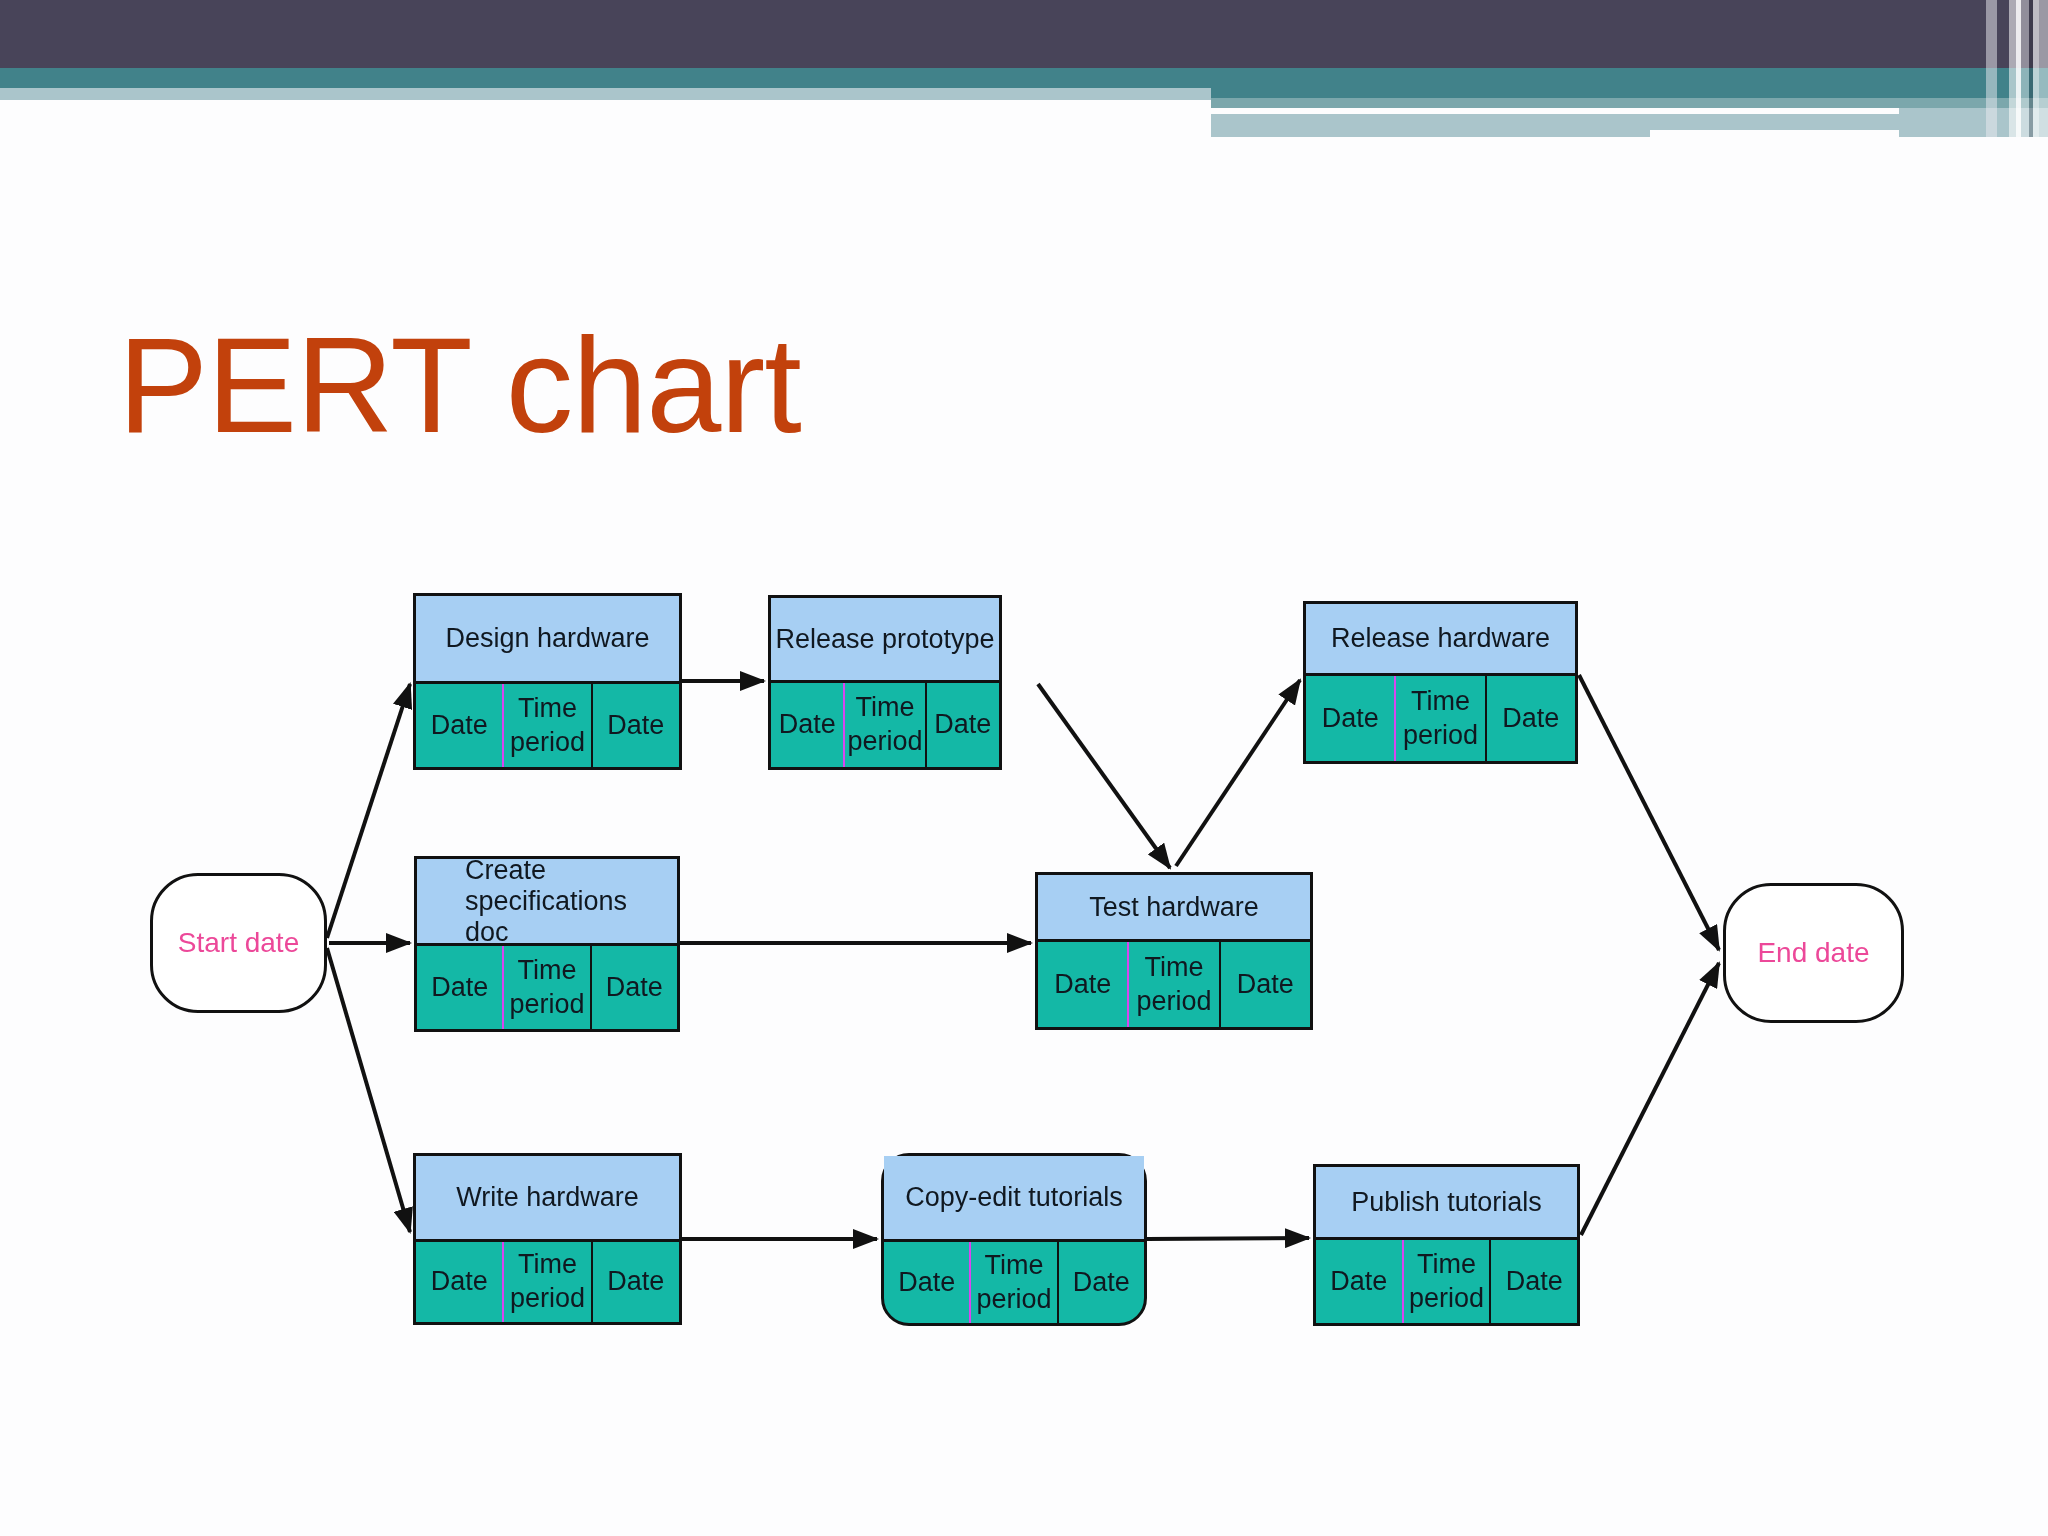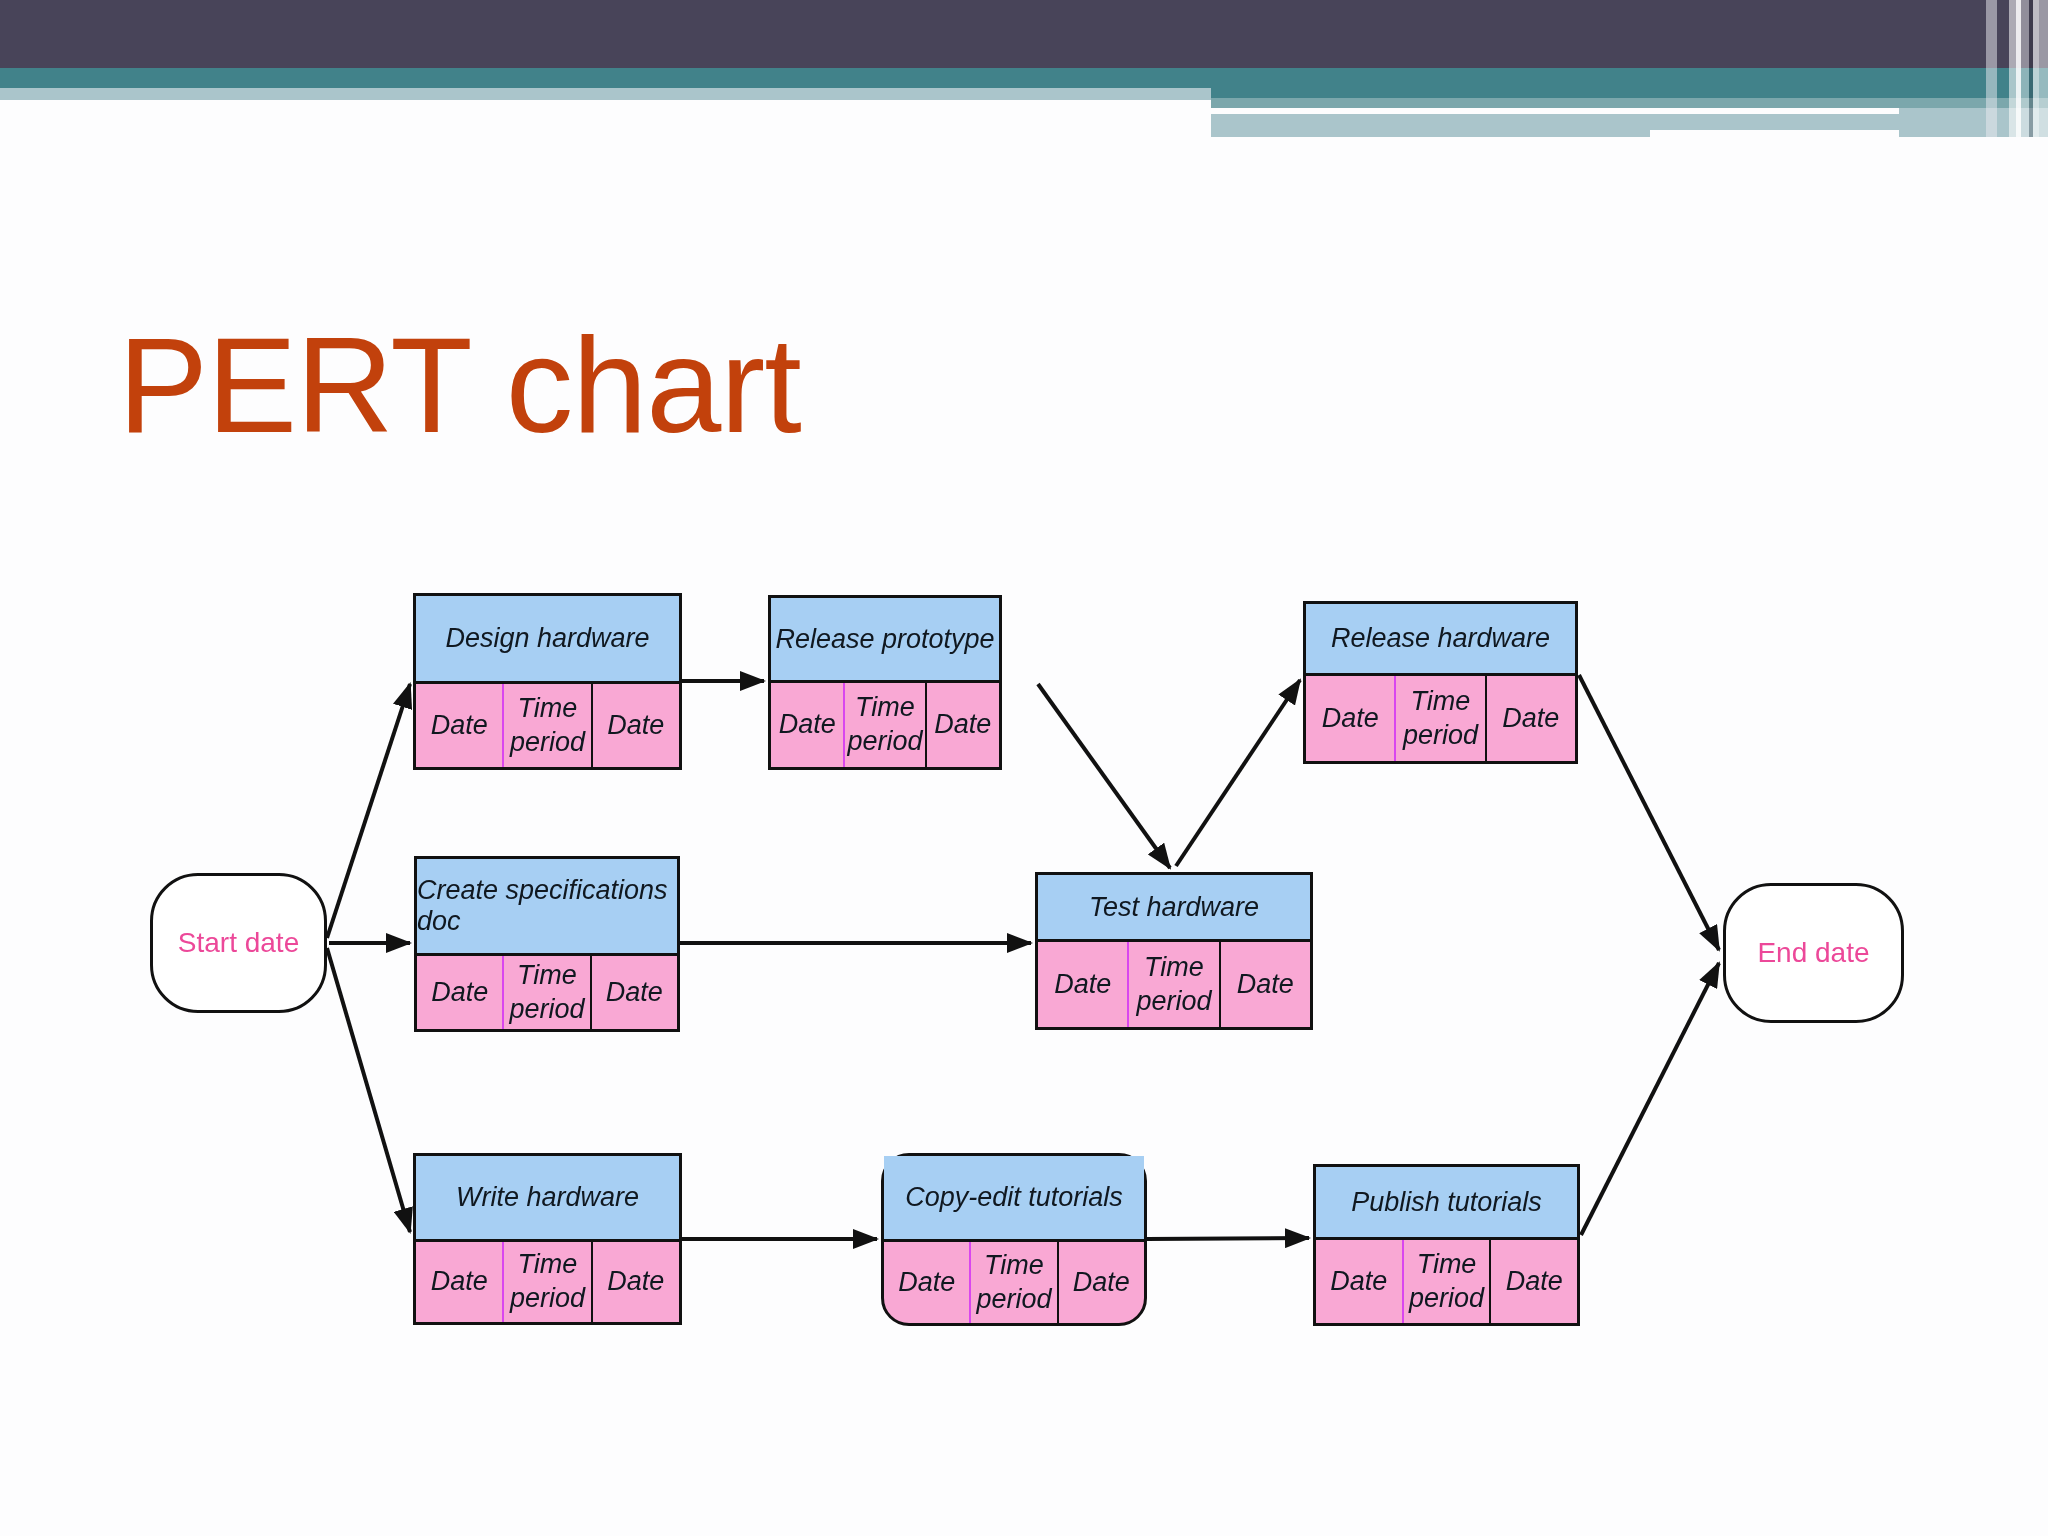--- a/index.html
+++ b/index.html
@@ -18,22 +18,22 @@
   .right-whiteline{left:1211px;top:108px;width:688px;height:6px;background:#fdfdfe;}
   .right-whitenotch{left:1650px;top:130px;width:249px;height:7px;background:#fdfdfe;}
   .vstripe{top:0;height:137px;}
   
   .slide-title{
     position:absolute;left:118px;top:312px;font-size:135px;line-height:1.1;
     color:#c2410c;letter-spacing:-1px;
   }
   
   .task{
-    position:absolute;box-sizing:border-box;border:3px solid #111;background:#f9a8d4;
-    display:flex;flex-direction:column;font-style:italic;
+    position:absolute;box-sizing:border-box;border:3px solid #111;background:#14b8a6;
+    display:flex;flex-direction:column;
   }
   .task-header{
     box-sizing:border-box;border-bottom:3px solid #111;background:#A7CFF3;
     display:flex;align-items:center;justify-content:center;
     font-size:27px;color:#101820;flex:0 0 auto;
   }
   .task-cells{display:flex;flex:1 1 auto;}
   .cell{
     box-sizing:border-box;flex:1 1 0;display:flex;align-items:center;justify-content:center;
     text-align:center;font-size:27px;color:#101820;line-height:1.25;padding:2px;
@@ -98,21 +98,21 @@
   <div class="task" style="left:1303px;top:601px;width:275px;height:163px;">
     <div class="task-header" style="height:72px;">Release hardware</div>
     <div class="task-cells">
       <div class="cell">Date</div>
       <div class="cell mid">Time period</div>
       <div class="cell">Date</div>
     </div>
   </div>
 
   <div class="task" style="left:414px;top:856px;width:266px;height:176px;">
-    <div class="task-header" style="height:97px;">Create specifications doc</div>
+    <div class="task-header" style="height:87px;padding-left:48px;">Create specifications doc</div>
     <div class="task-cells">
       <div class="cell">Date</div>
       <div class="cell mid">Time period</div>
       <div class="cell">Date</div>
     </div>
   </div>
 
   <div class="task" style="left:1035px;top:872px;width:278px;height:158px;">
     <div class="task-header" style="height:67px;">Test hardware</div>
     <div class="task-cells">

